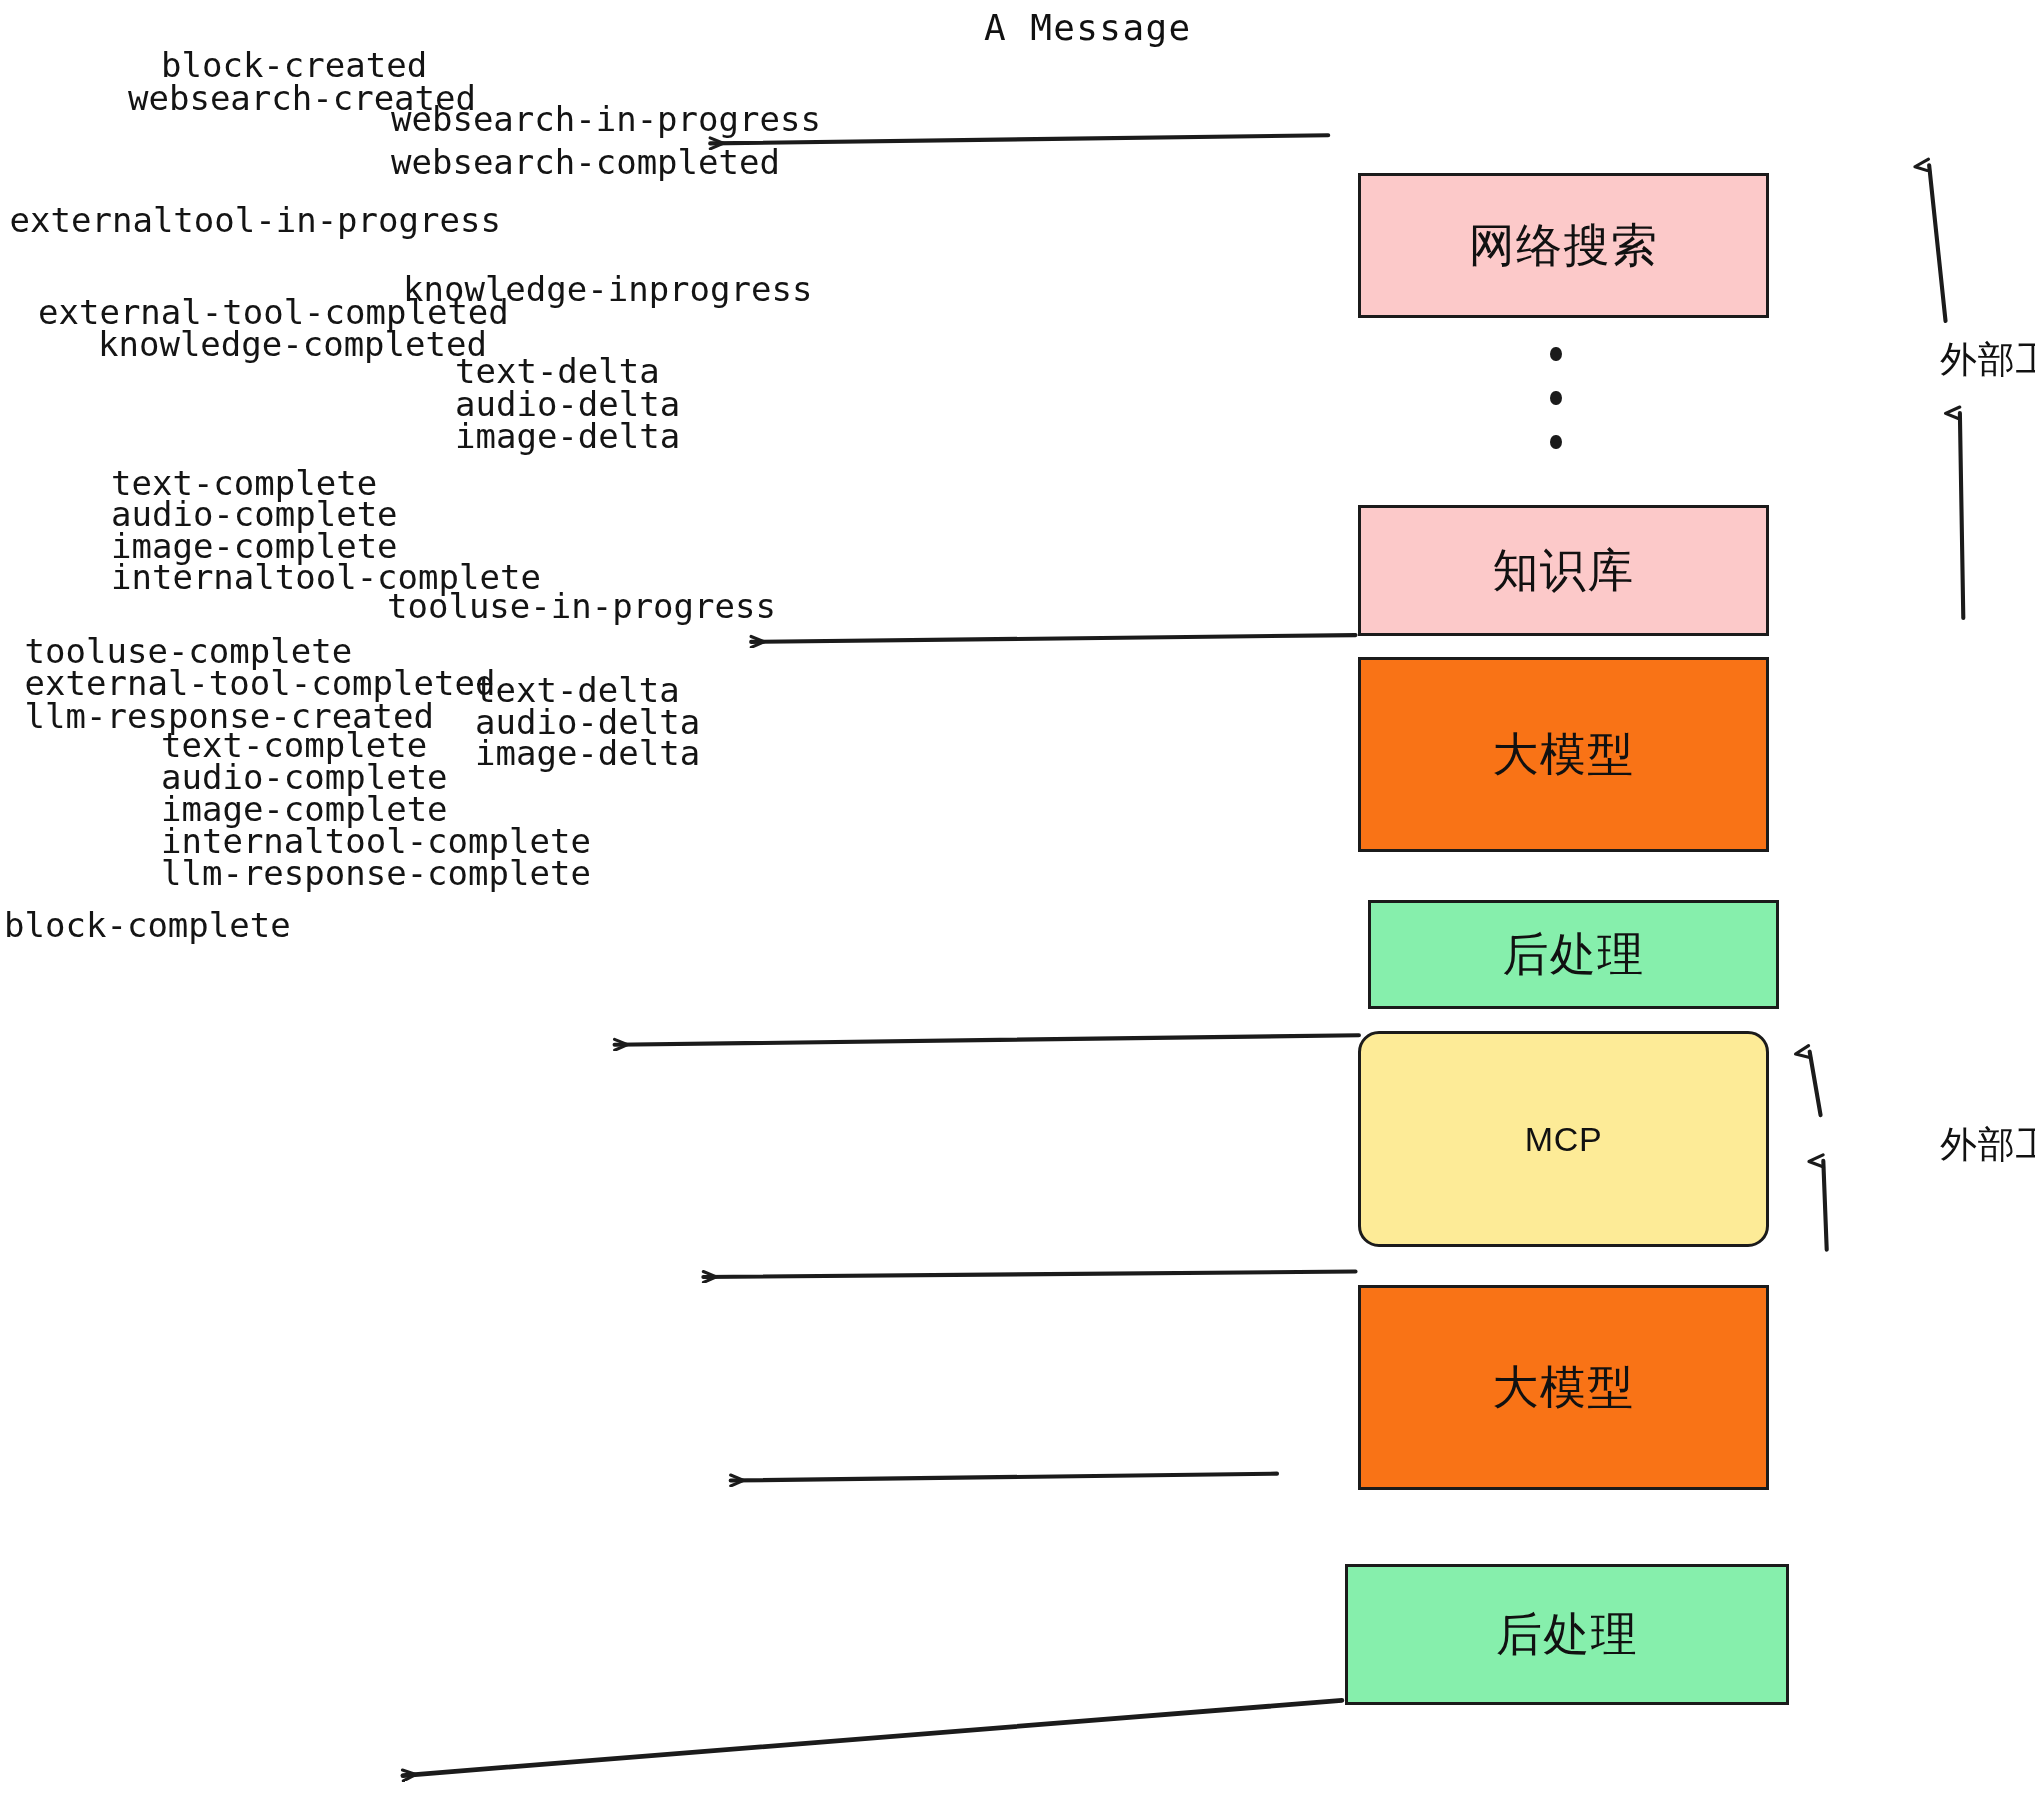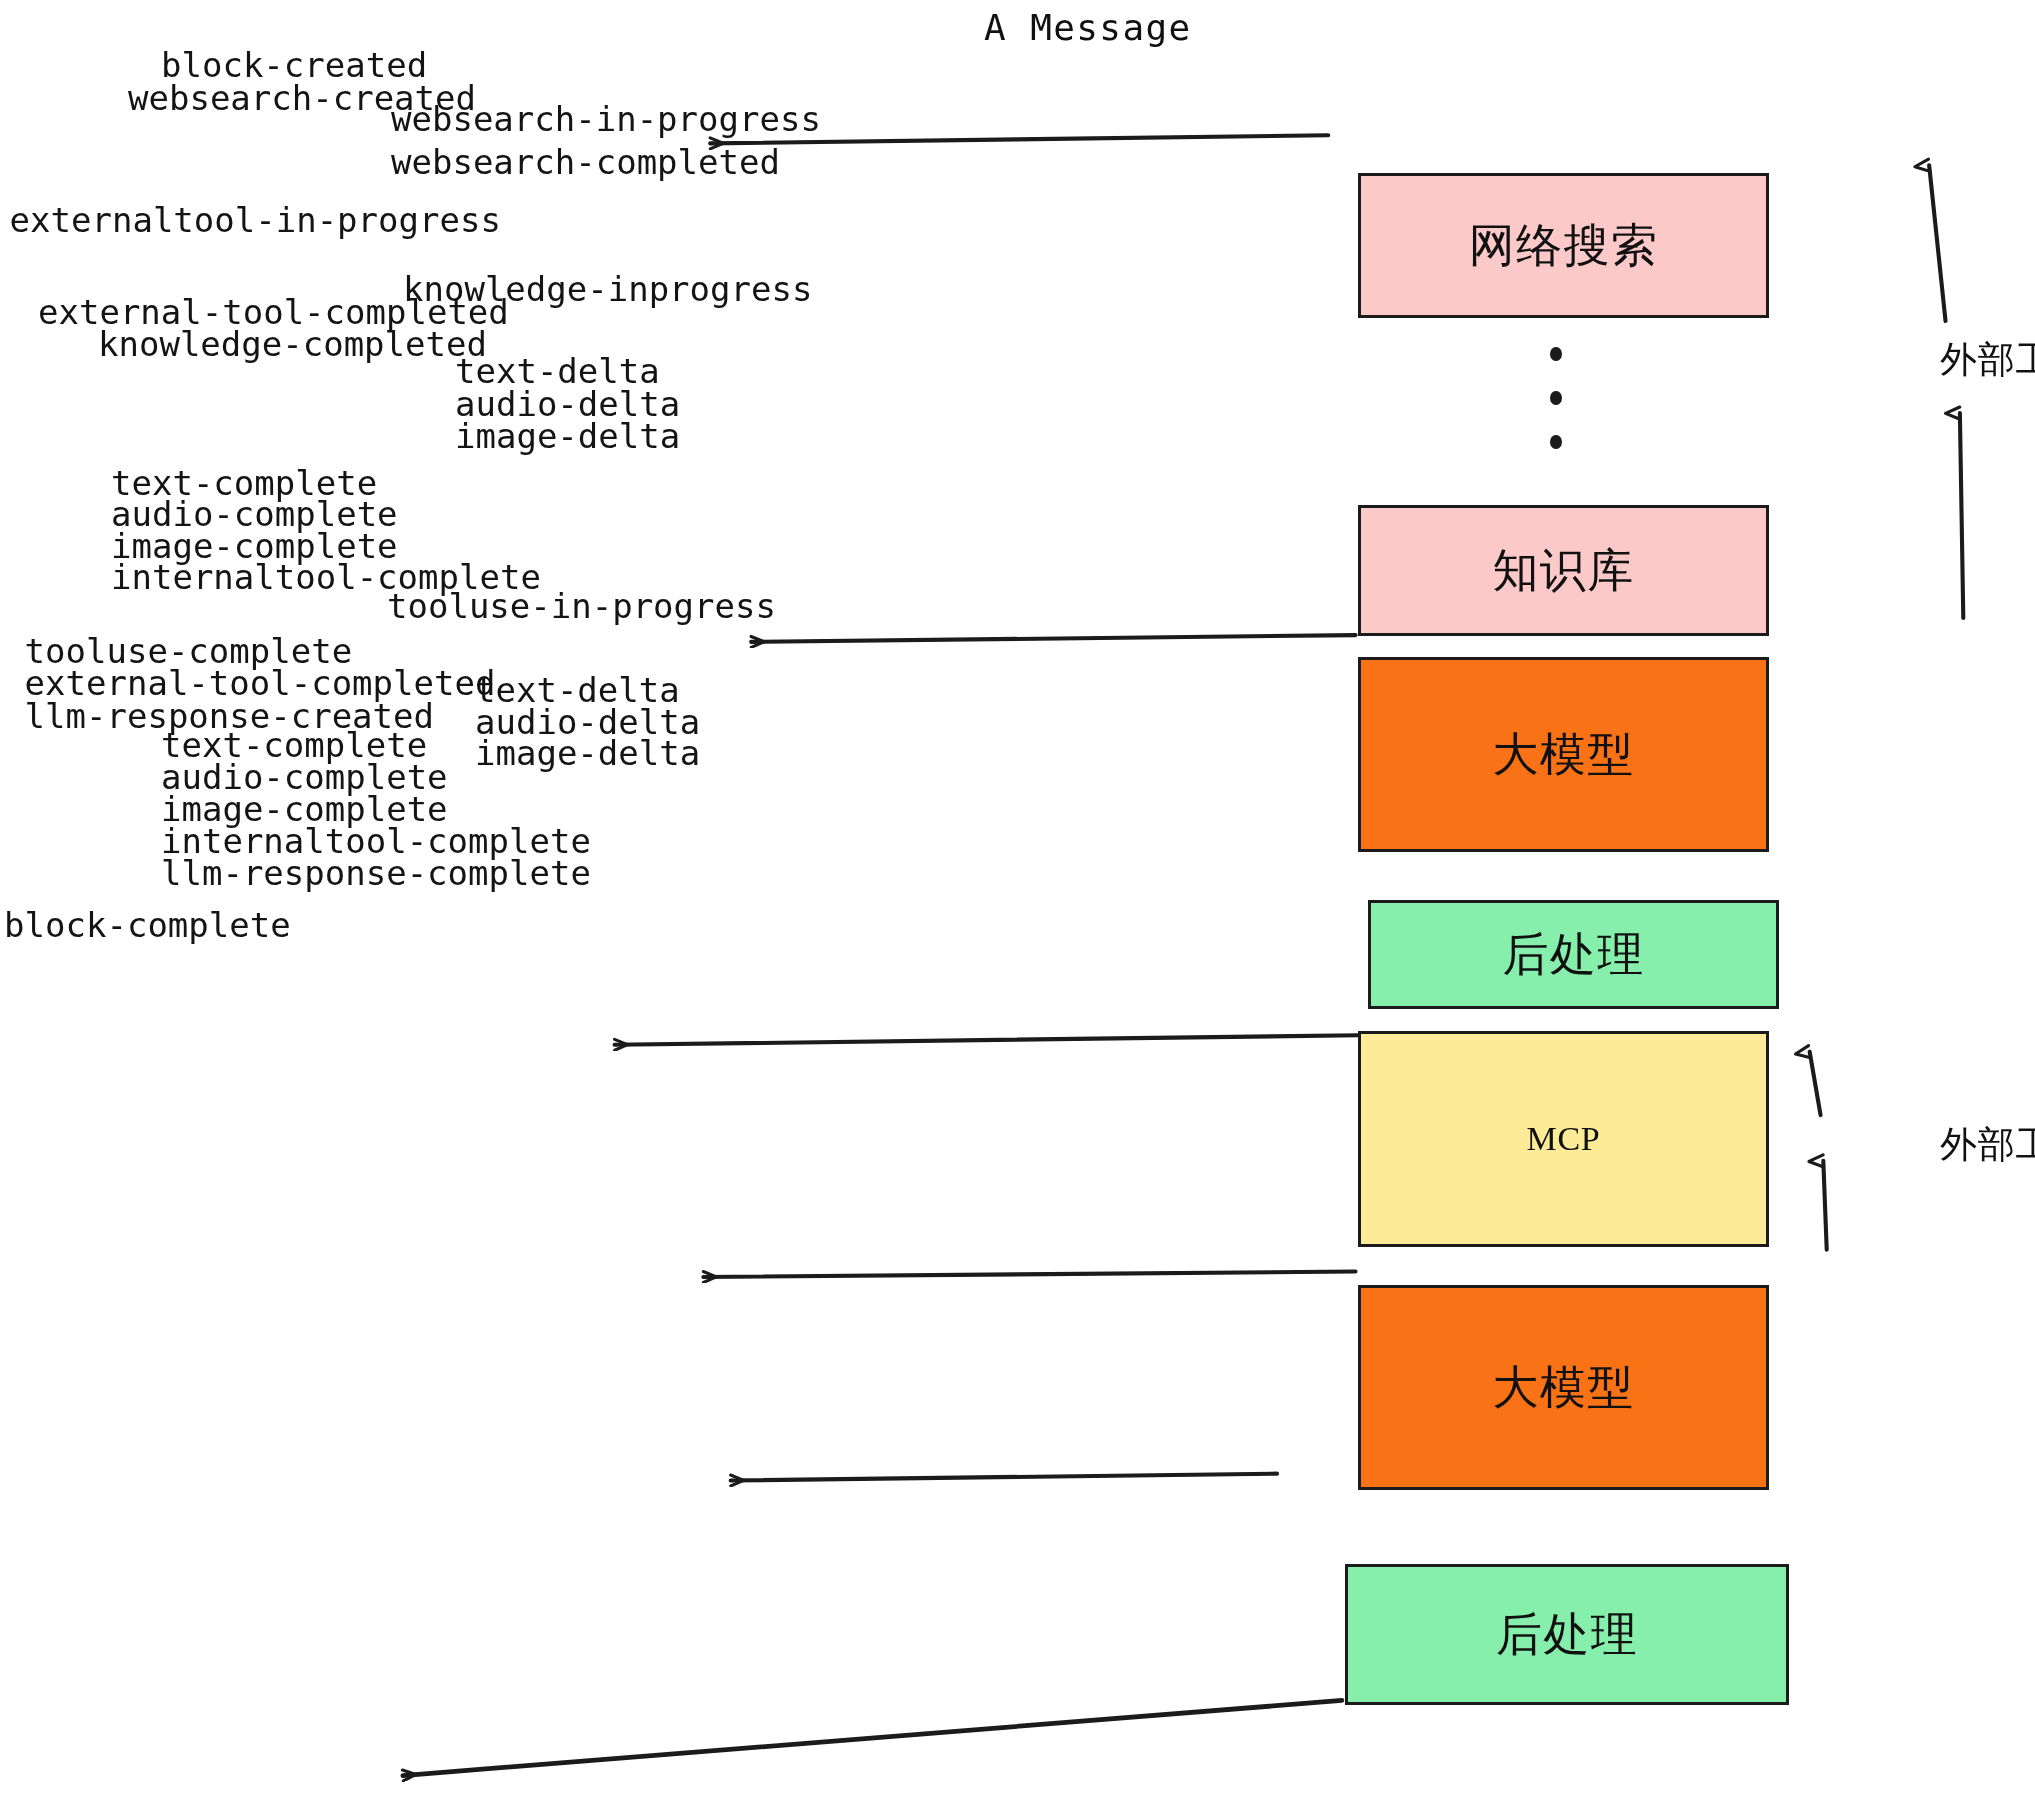--- a/index.html
+++ b/index.html
@@ -45,23 +45,24 @@
     font-family: "DejaVu Sans", "Liberation Sans", sans-serif;
     font-size: 46px;
     color: #111111;
     letter-spacing: 1.4px;
   }
   .box.pink   { background: #fcc9c9; }
   .box.green  { background: #f97316; }
   .box.yellow { background: #fdeb97; }
   .box.white  { background: #86efac; }
   .box.mcp {
-    font-family: Liberation Serif, serif;
+    font-family: Liberation Sans, sans-serif;
     font-size: 34px;
     letter-spacing: 0.7px;
+    border-radius: 21px;
   }
   
   .dots {
     position: absolute;
     display: flex;
     flex-direction: column;
     align-items: center;
     justify-content: space-between;
   }
   .dots span {

